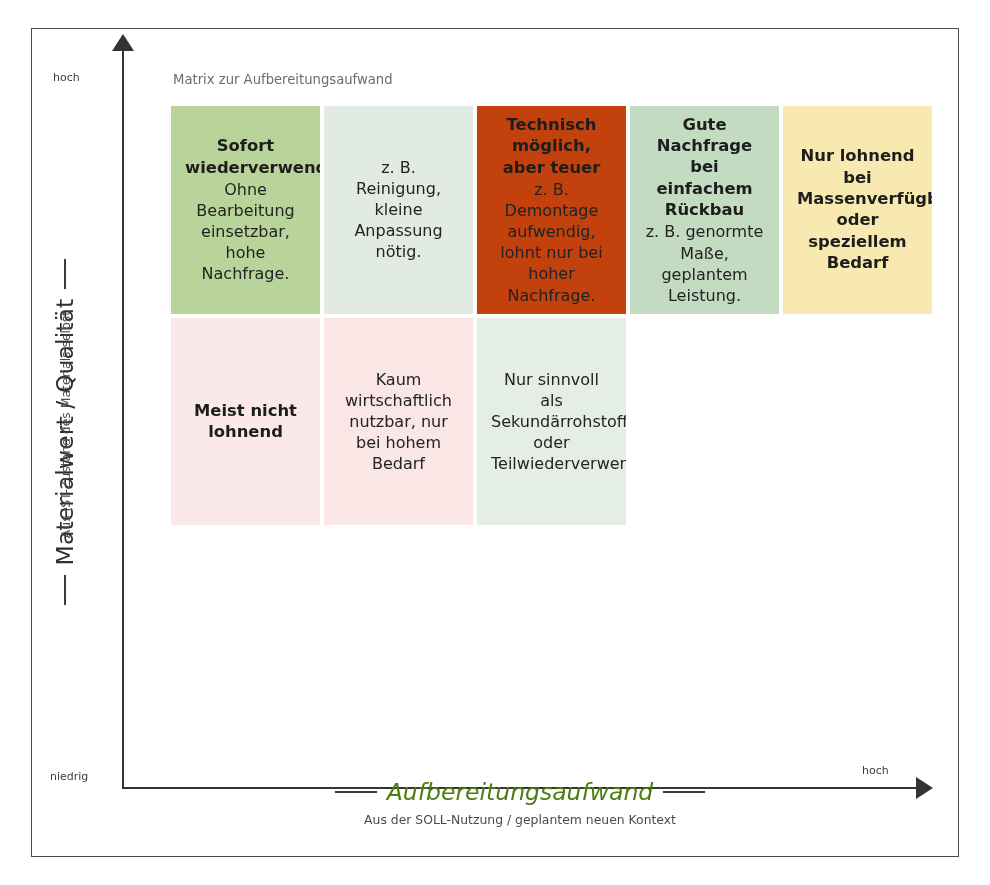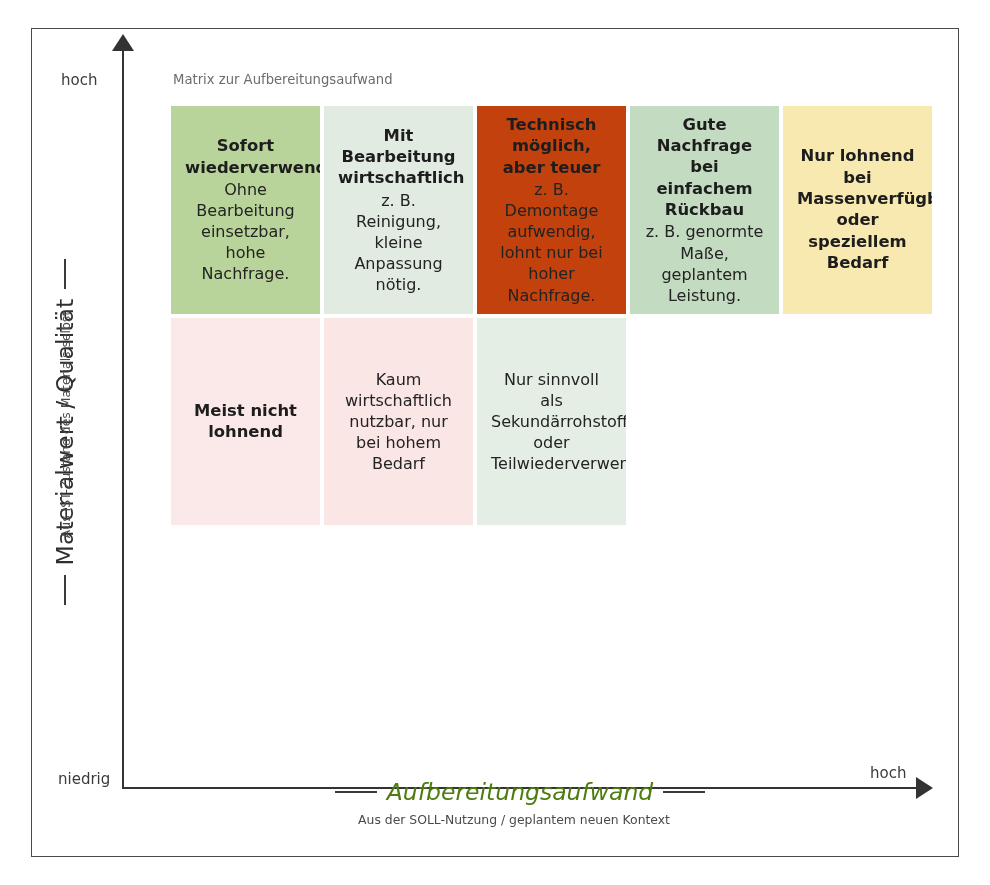--- a/index.html
+++ b/index.html
@@ -50,24 +50,23 @@
     left: 916px; top: 777px;
     width: 0; height: 0;
     border-top: 11px solid transparent;
     border-bottom: 11px solid transparent;
     border-left: 17px solid #333333;
   }
 
   
   .scale-word {
     position: absolute;
-    font-size: 15px;
+    font-size: 11px;
     color: #3b3b3b;
     white-space: nowrap;
-    margin-left: 8px;
   }
   .scale-hoch-top   { left: 53px;  top: 71px; }
   .scale-niedrig    { left: 50px;  top: 770px; }
   .scale-hoch-right { left: 862px; top: 764px; }
 
   
   .y-title-wrap {
     position: absolute;
     left: 0px; top: 0px;
     width: 120px; height: 885px;
@@ -122,21 +121,21 @@
     font-style: italic;
   }
   .x-title-main .dash {
     display: inline-block;
     width: 42px; height: 1.6px;
     background: #3a3a3a;
     flex: none;
   }
   .x-title-sub {
     position: absolute;
-    left: 244px; top: 812px;
+    left: 250px; top: 812px;
     width: 540px;
     text-align: center;
     font-size: 12.4px;
     color: #4a4a4a;
     white-space: nowrap;
   }
 
   
   .chart-title {
     position: absolute;
@@ -216,21 +215,20 @@
   <div class="x-title-sub">Aus der SOLL-Nutzung / geplantem neuen Kontext</div>
 
   <div class="chart-title">Matrix zur Aufbereitungsaufwand</div>
 
   <div class="matrix" id="matrix">
       <div class="cell" style="background: rgb(185, 212, 154);">
         <div class="headline">Sofort wiederverwendbar</div>
         <div class="body">Ohne Bearbeitung einsetzbar, hohe Nachfrage.</div>
       </div>
       <div class="cell" style="background: rgb(225, 235, 226);">
-        <div class="headline">Mit Bearbeitung wirtschaftlich</div>
         <div class="body">z. B. Reinigung, kleine Anpassung nötig.</div>
       </div>
       <div class="cell" style="background: #c2410c;">
         <div class="headline">Technisch möglich, aber teuer</div>
         <div class="body">z. B. Demontage aufwendig, lohnt nur bei hoher Nachfrage.</div>
       </div>
       <div class="cell" style="background: rgb(195, 219, 193);">
         <div class="headline">Gute Nachfrage bei einfachem Rückbau</div>
         <div class="body">z. B. genormte Maße, geplantem Leistung.</div>
       </div>

